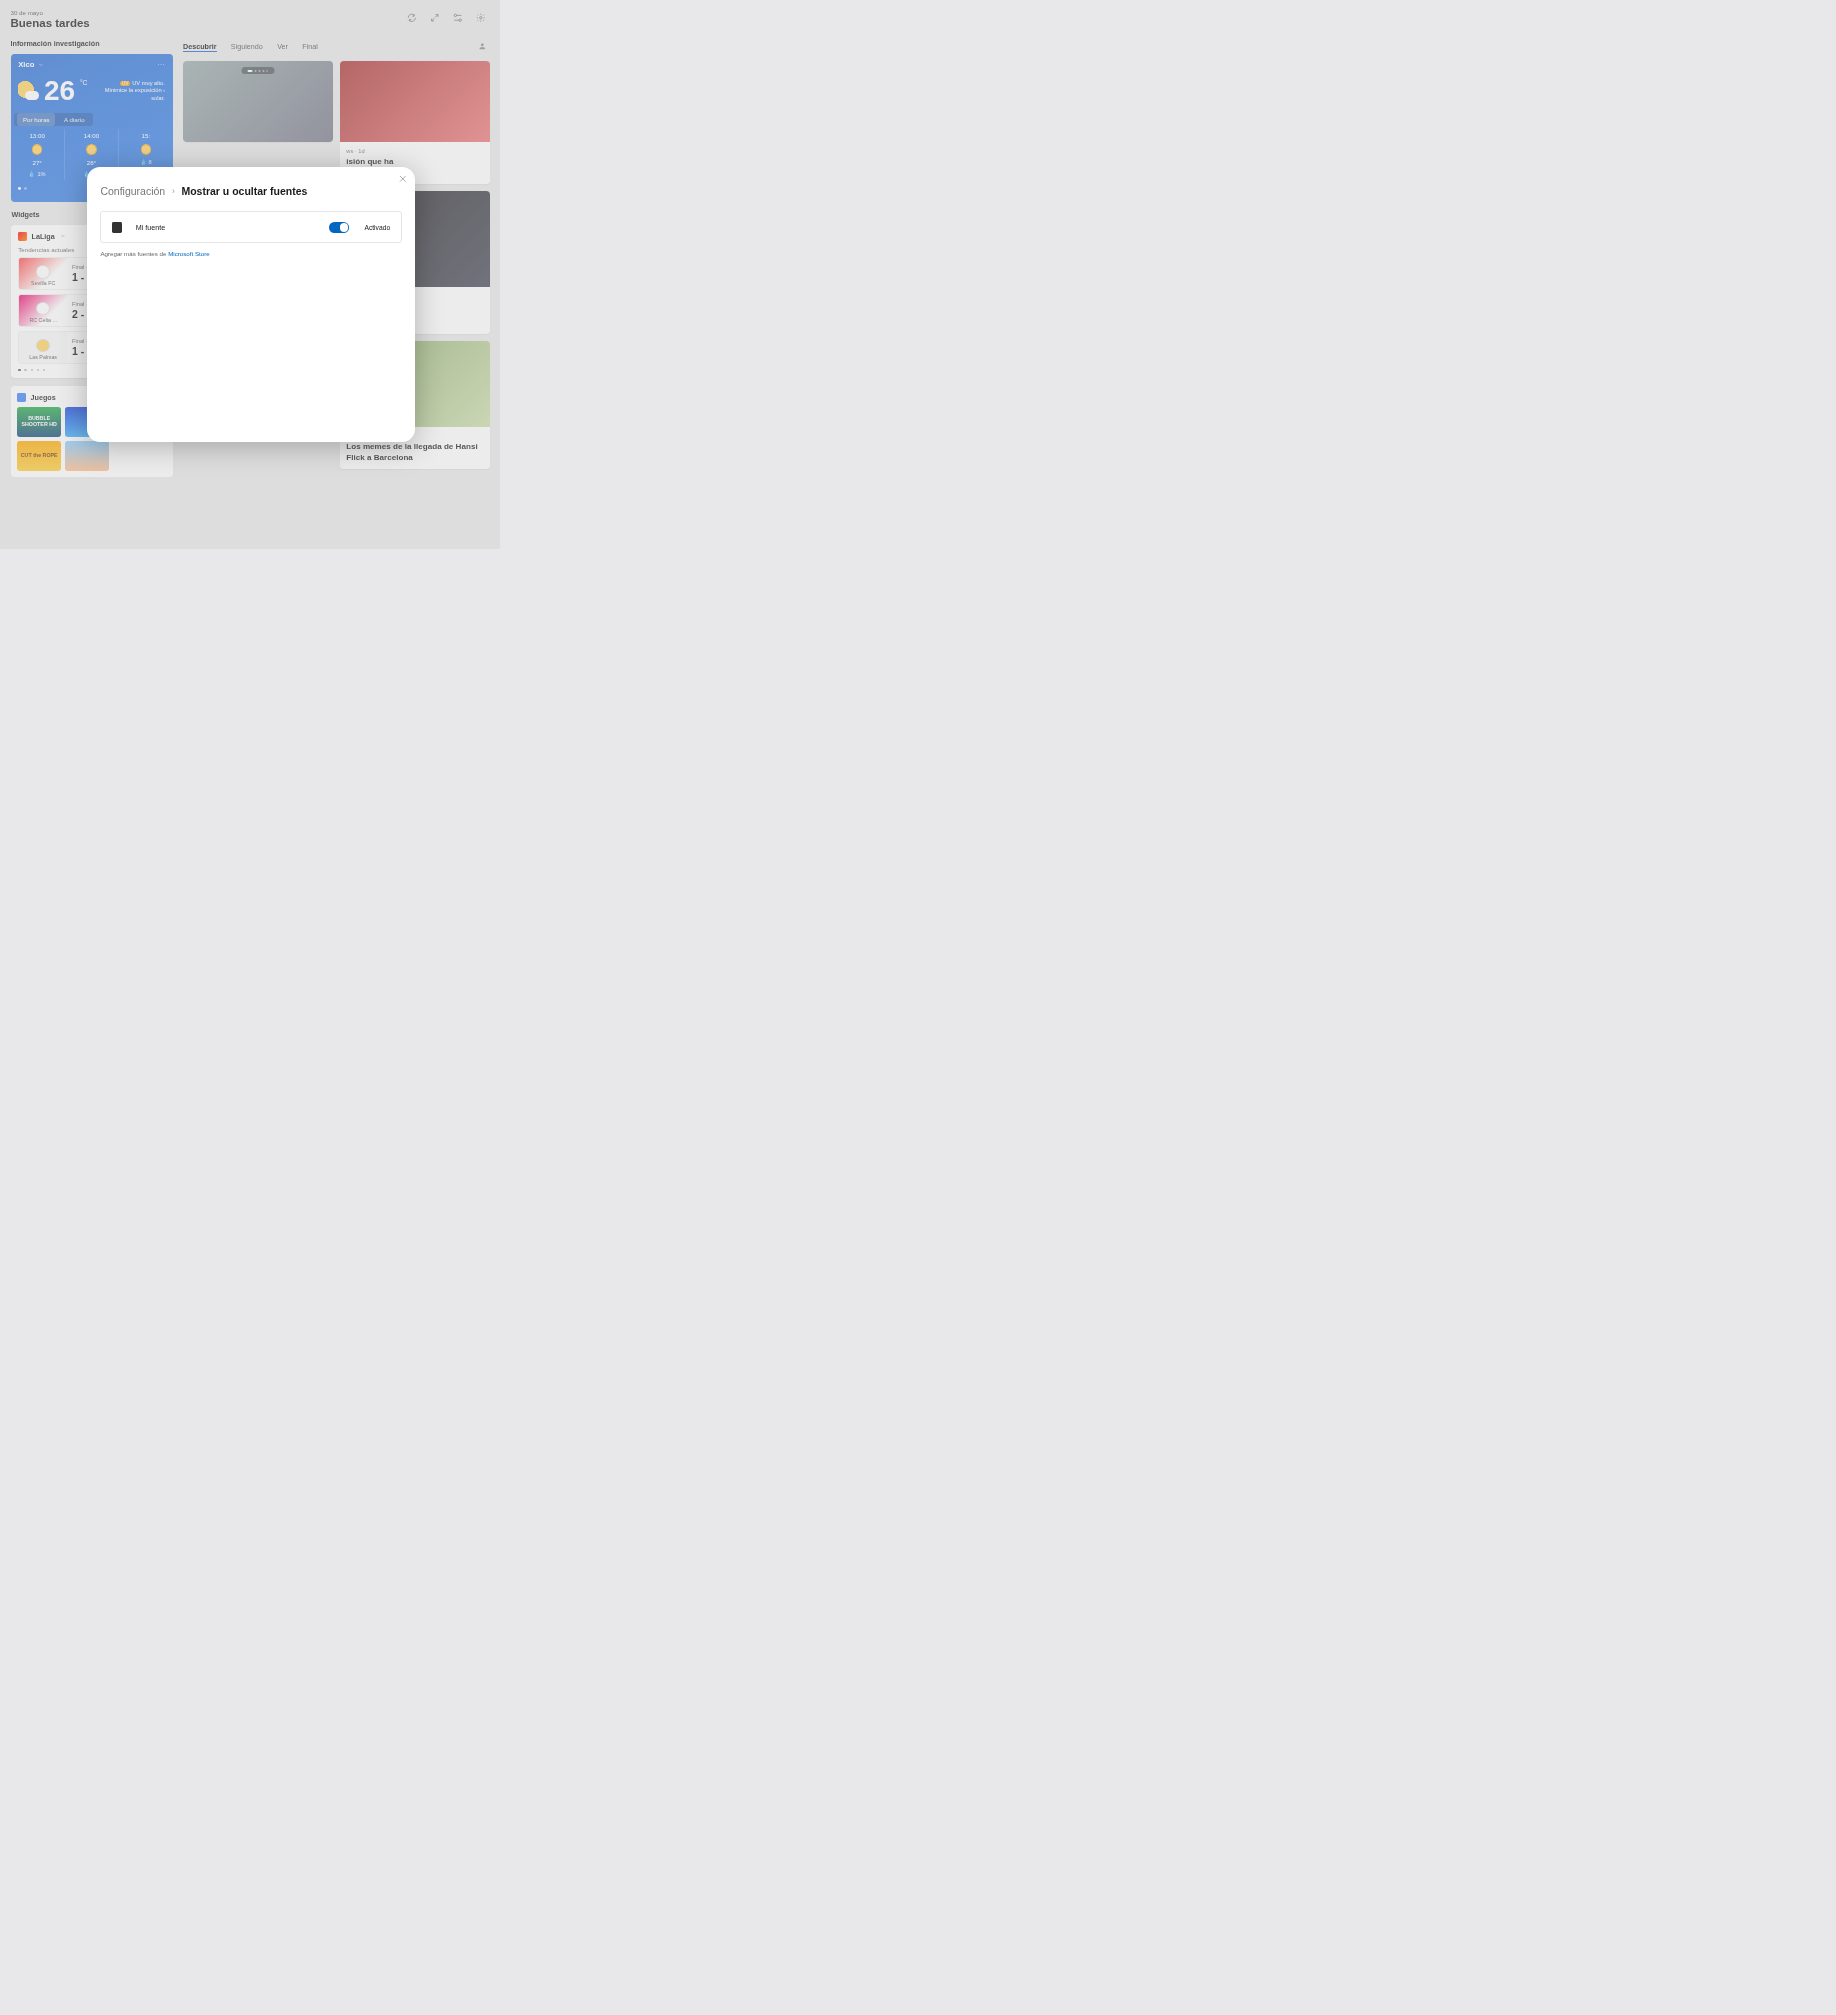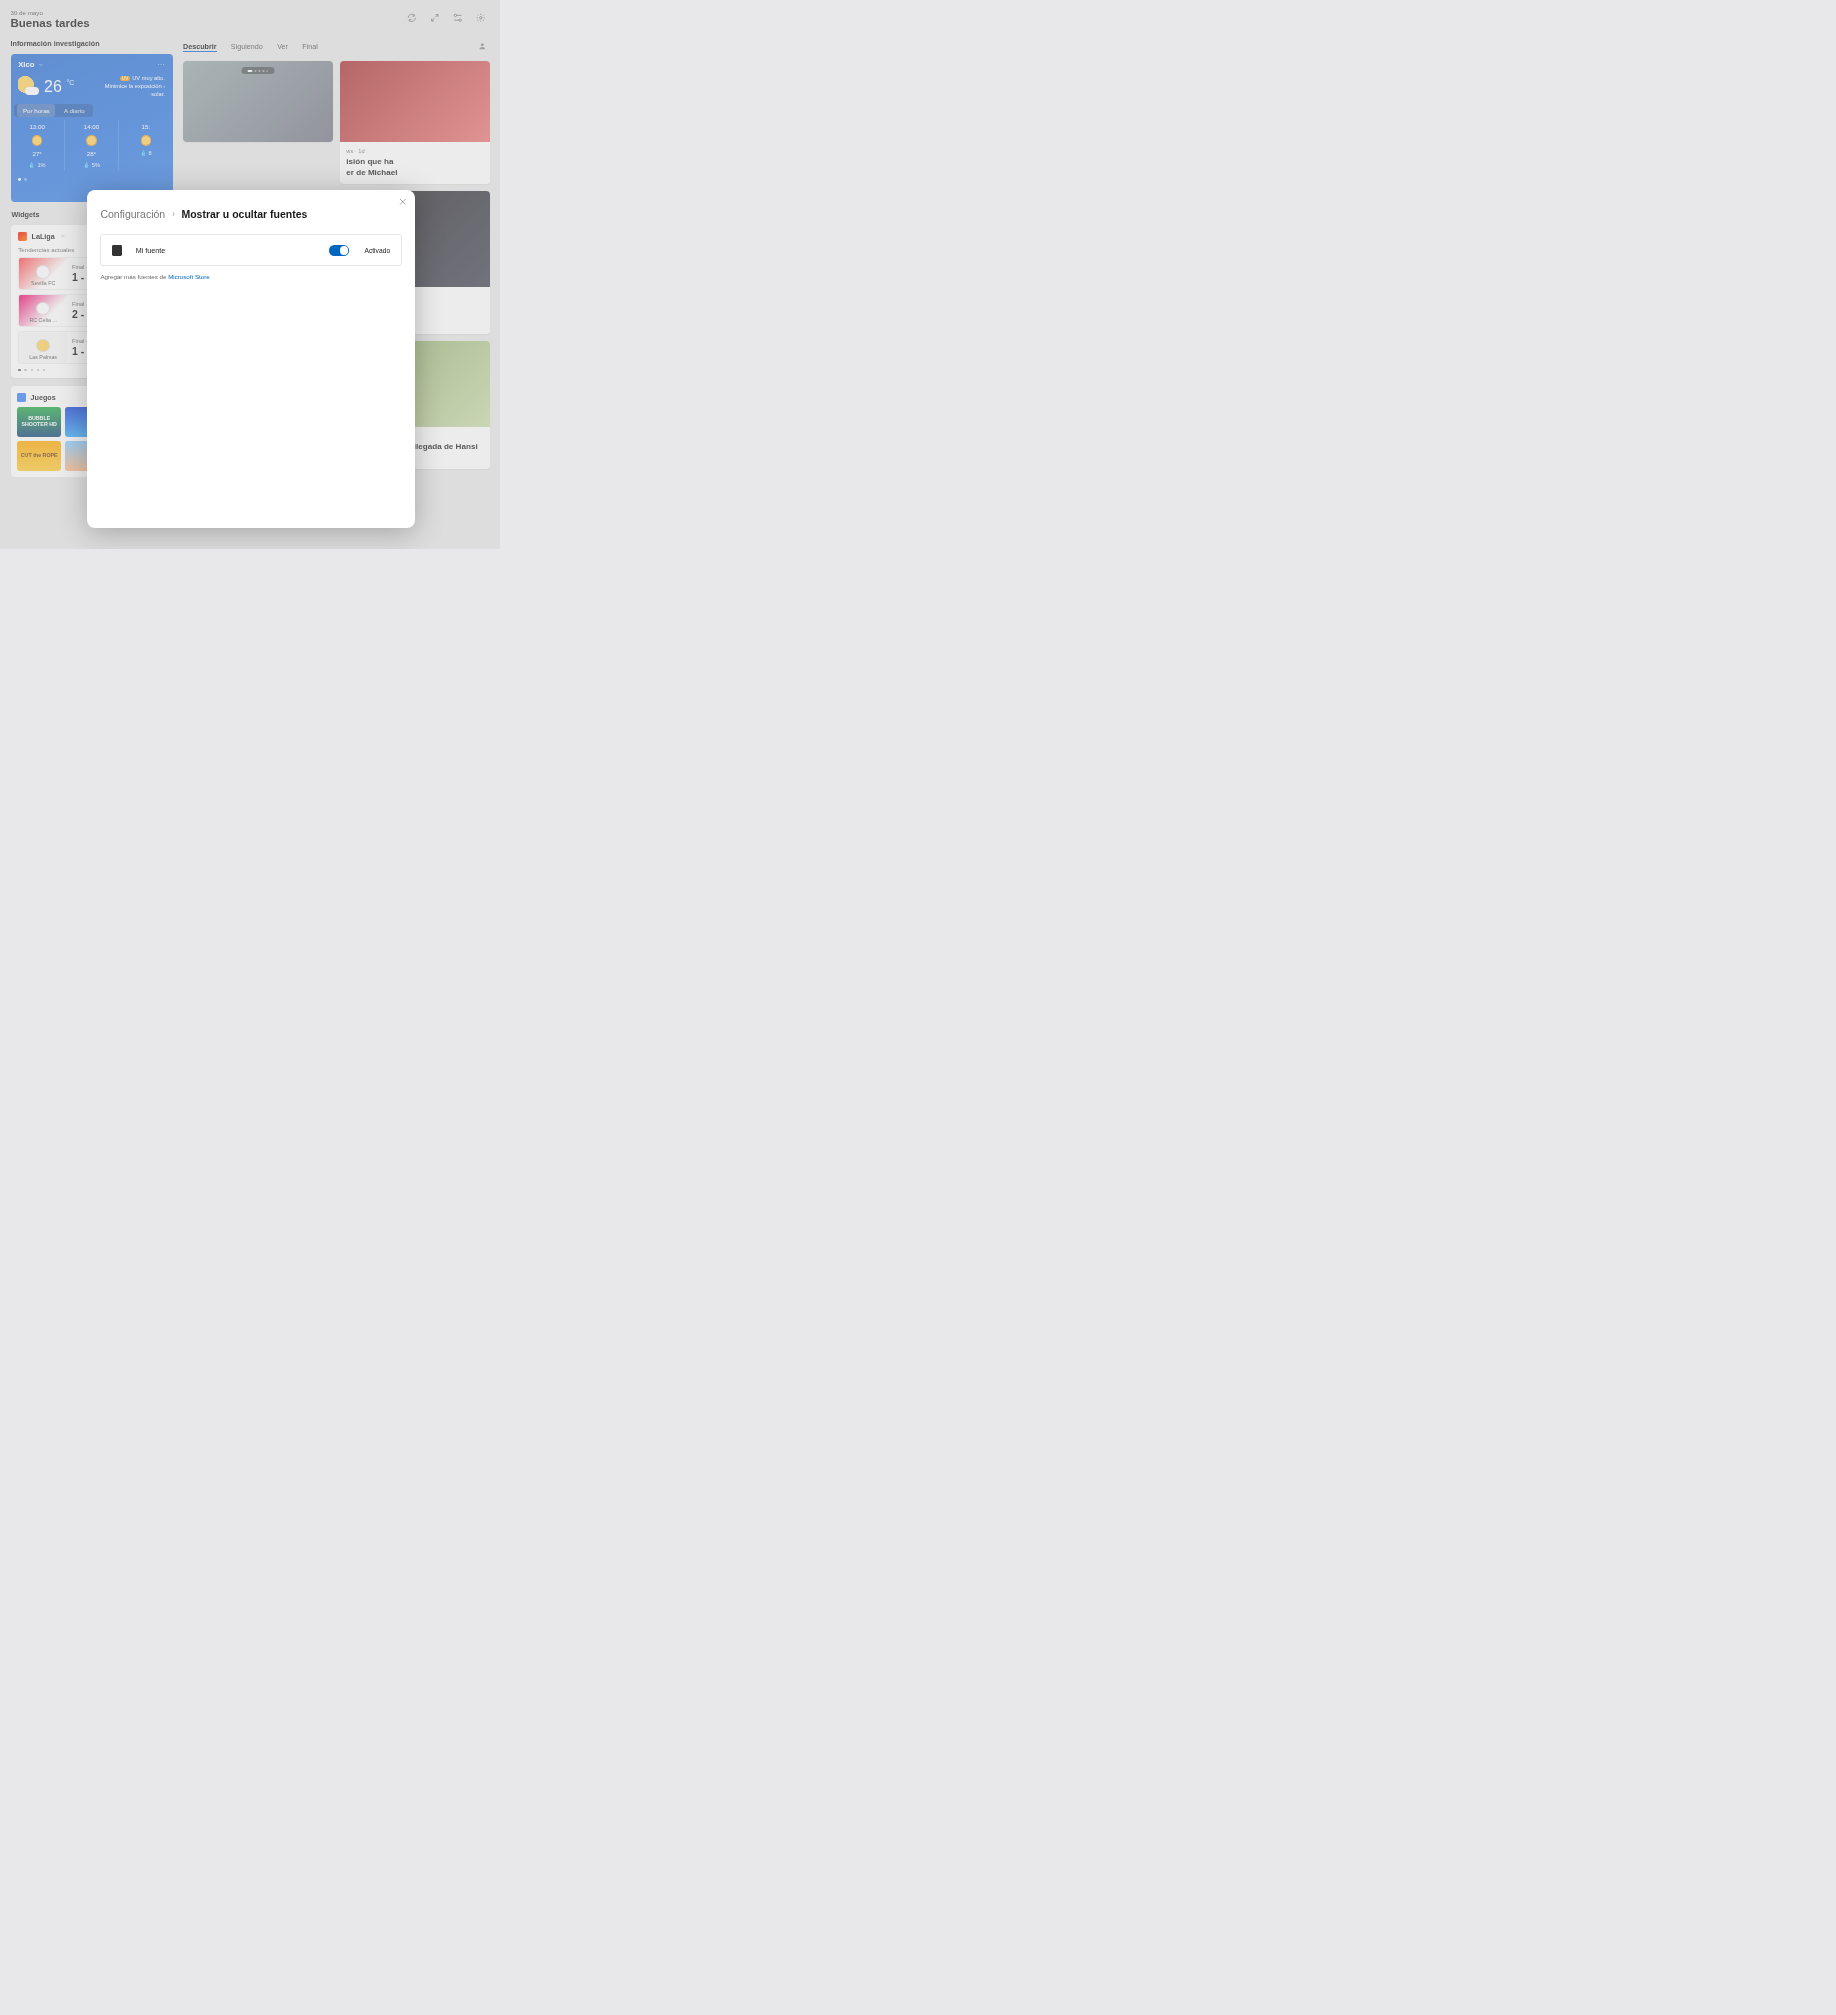--- a/index.html
+++ b/index.html
@@ -19,21 +19,21 @@
 .banner-close{position:absolute;right:6.7px;top:6.7px;color:#555}
 .content{display:flex;gap:10.5px;margin-top:10.5px}
 .left{width:162px;flex:none}
 .right{flex:1}
 .sec-title{font-size:7.2px;font-weight:600;margin-bottom:5.7px;color:#222}
 .weather-card{background:linear-gradient(160deg,#2a6fd6 0%,#2f78e0 40%,#3a82e8 100%);border-radius:3.8px;color:#fff;padding:6.7px 0 6.7px 0;height:148px;position:relative;overflow:hidden}
 .wc-head{display:flex;justify-content:space-between;align-items:center;padding:0 7.7px}
 .wc-loc{display:flex;align-items:center;gap:3.8px;font-size:7.7px;font-weight:600}
 .wc-main{display:flex;align-items:center;gap:4.8px;padding:1.9px 7.7px;margin-top:3.8px}
 .sunicon{width:21px;height:21px}
-.temp{font-size:16px;font-weight:400}
+.temp{font-size:28px;font-weight:700}
 .deg{font-size:6.7px;align-self:flex-start;margin-top:3.8px}
 .uvbox{font-size:5.7px;text-align:right;line-height:1.35;flex:1}
 .uvbadge{background:#f59e0b;border-radius:2.9px;padding:0 1.9px;font-size:4.8px;margin-right:1.9px}
 .wc-tabs{display:flex;gap:2.9px;padding:0 2.9px;margin:3.8px 3.8px 0 3.8px;background:rgba(0,0,0,.18);border-radius:2.9px;width:fit-content}
 .wc-tab{padding:2.9px 5.7px;font-size:6.2px;color:#e8e8e8;border-radius:2.9px}
 .wc-tab.active{background:rgba(255,255,255,.18);color:#fff}
 .hours{display:flex;margin-top:3.8px}
 .hour{flex:1;text-align:center;font-size:6.2px;border-right:0.5px solid rgba(255,255,255,.15);padding:2.9px 0}
 .hour:last-child{border-right:none}
 .hsun{width:10.5px;height:10.5px;margin:4.8px auto;background:radial-gradient(circle,#ffd35c 55%,#f5a623 56%);border-radius:50%}
@@ -69,21 +69,21 @@
 .card{background:#fff;border-radius:3.8px;overflow:hidden;box-shadow:0 0.5px 1.4px rgba(0,0,0,.06)}
 .cimg{width:100%;background:#99a;}
 .cimg.h1{height:81px;background:linear-gradient(135deg,#9aa 0%,#778 100%)}
 .cimg.h2{height:81px;background:linear-gradient(135deg,#a33 0%,#e77 100%)}
 .cimg.h3{height:96px;background:linear-gradient(135deg,#222 0%,#445 100%)}
 .cimg.h4{height:86px;background:linear-gradient(135deg,#8a6 0%,#cda 100%)}
 .cbody{padding:5.7px 6.7px}
 .csrc{font-size:5.7px;color:#777;display:flex;align-items:center;gap:2.9px}
 .srcicon{width:6.7px;height:6.7px;border-radius:1.4px;background:#678}
 .ctitle{font-size:8.1px;font-weight:600;margin-top:2.9px;line-height:1.35}
-.modal{position:absolute;left:87px;top:190px;width:328px;height:338px;background:#fff;border-radius:8px;box-shadow:0 4.8px 29px rgba(0,0,0,.25);padding:9.6px 13.4px;z-index:10}
+.modal{position:absolute;left:87px;top:167px;width:328px;height:275px;background:#fff;border-radius:13px;box-shadow:0 4.8px 29px rgba(0,0,0,.25);padding:9.6px 13.4px;z-index:10}
 .modal-close{position:absolute;right:7.7px;top:6.7px;color:#666}
 .breadcrumb{display:flex;align-items:center;gap:6.7px;font-size:10.5px;margin-top:8.6px}
 .bc1{color:#777}
 .bc-sep{color:#999;font-size:8.6px}
 .srcbox{border:0.5px solid #e5e5e7;border-radius:2.9px;margin-top:14.3px;padding:9.6px 10.5px;display:flex;align-items:center;gap:10.5px}
 .srcicon2{width:10.5px;height:10.5px;background:#333;border-radius:1.4px}
 .srcname{font-size:7.2px;flex:1;margin-left:2.9px}
 .toggle{width:20px;height:10.5px;border-radius:5.3px;background:#0067c0;position:relative}
 .toggle::after{content:"";position:absolute;right:1px;top:1px;width:8.6px;height:8.6px;border-radius:50%;background:#fff}
 .tlabel{font-size:6.7px;margin-left:4.8px}

